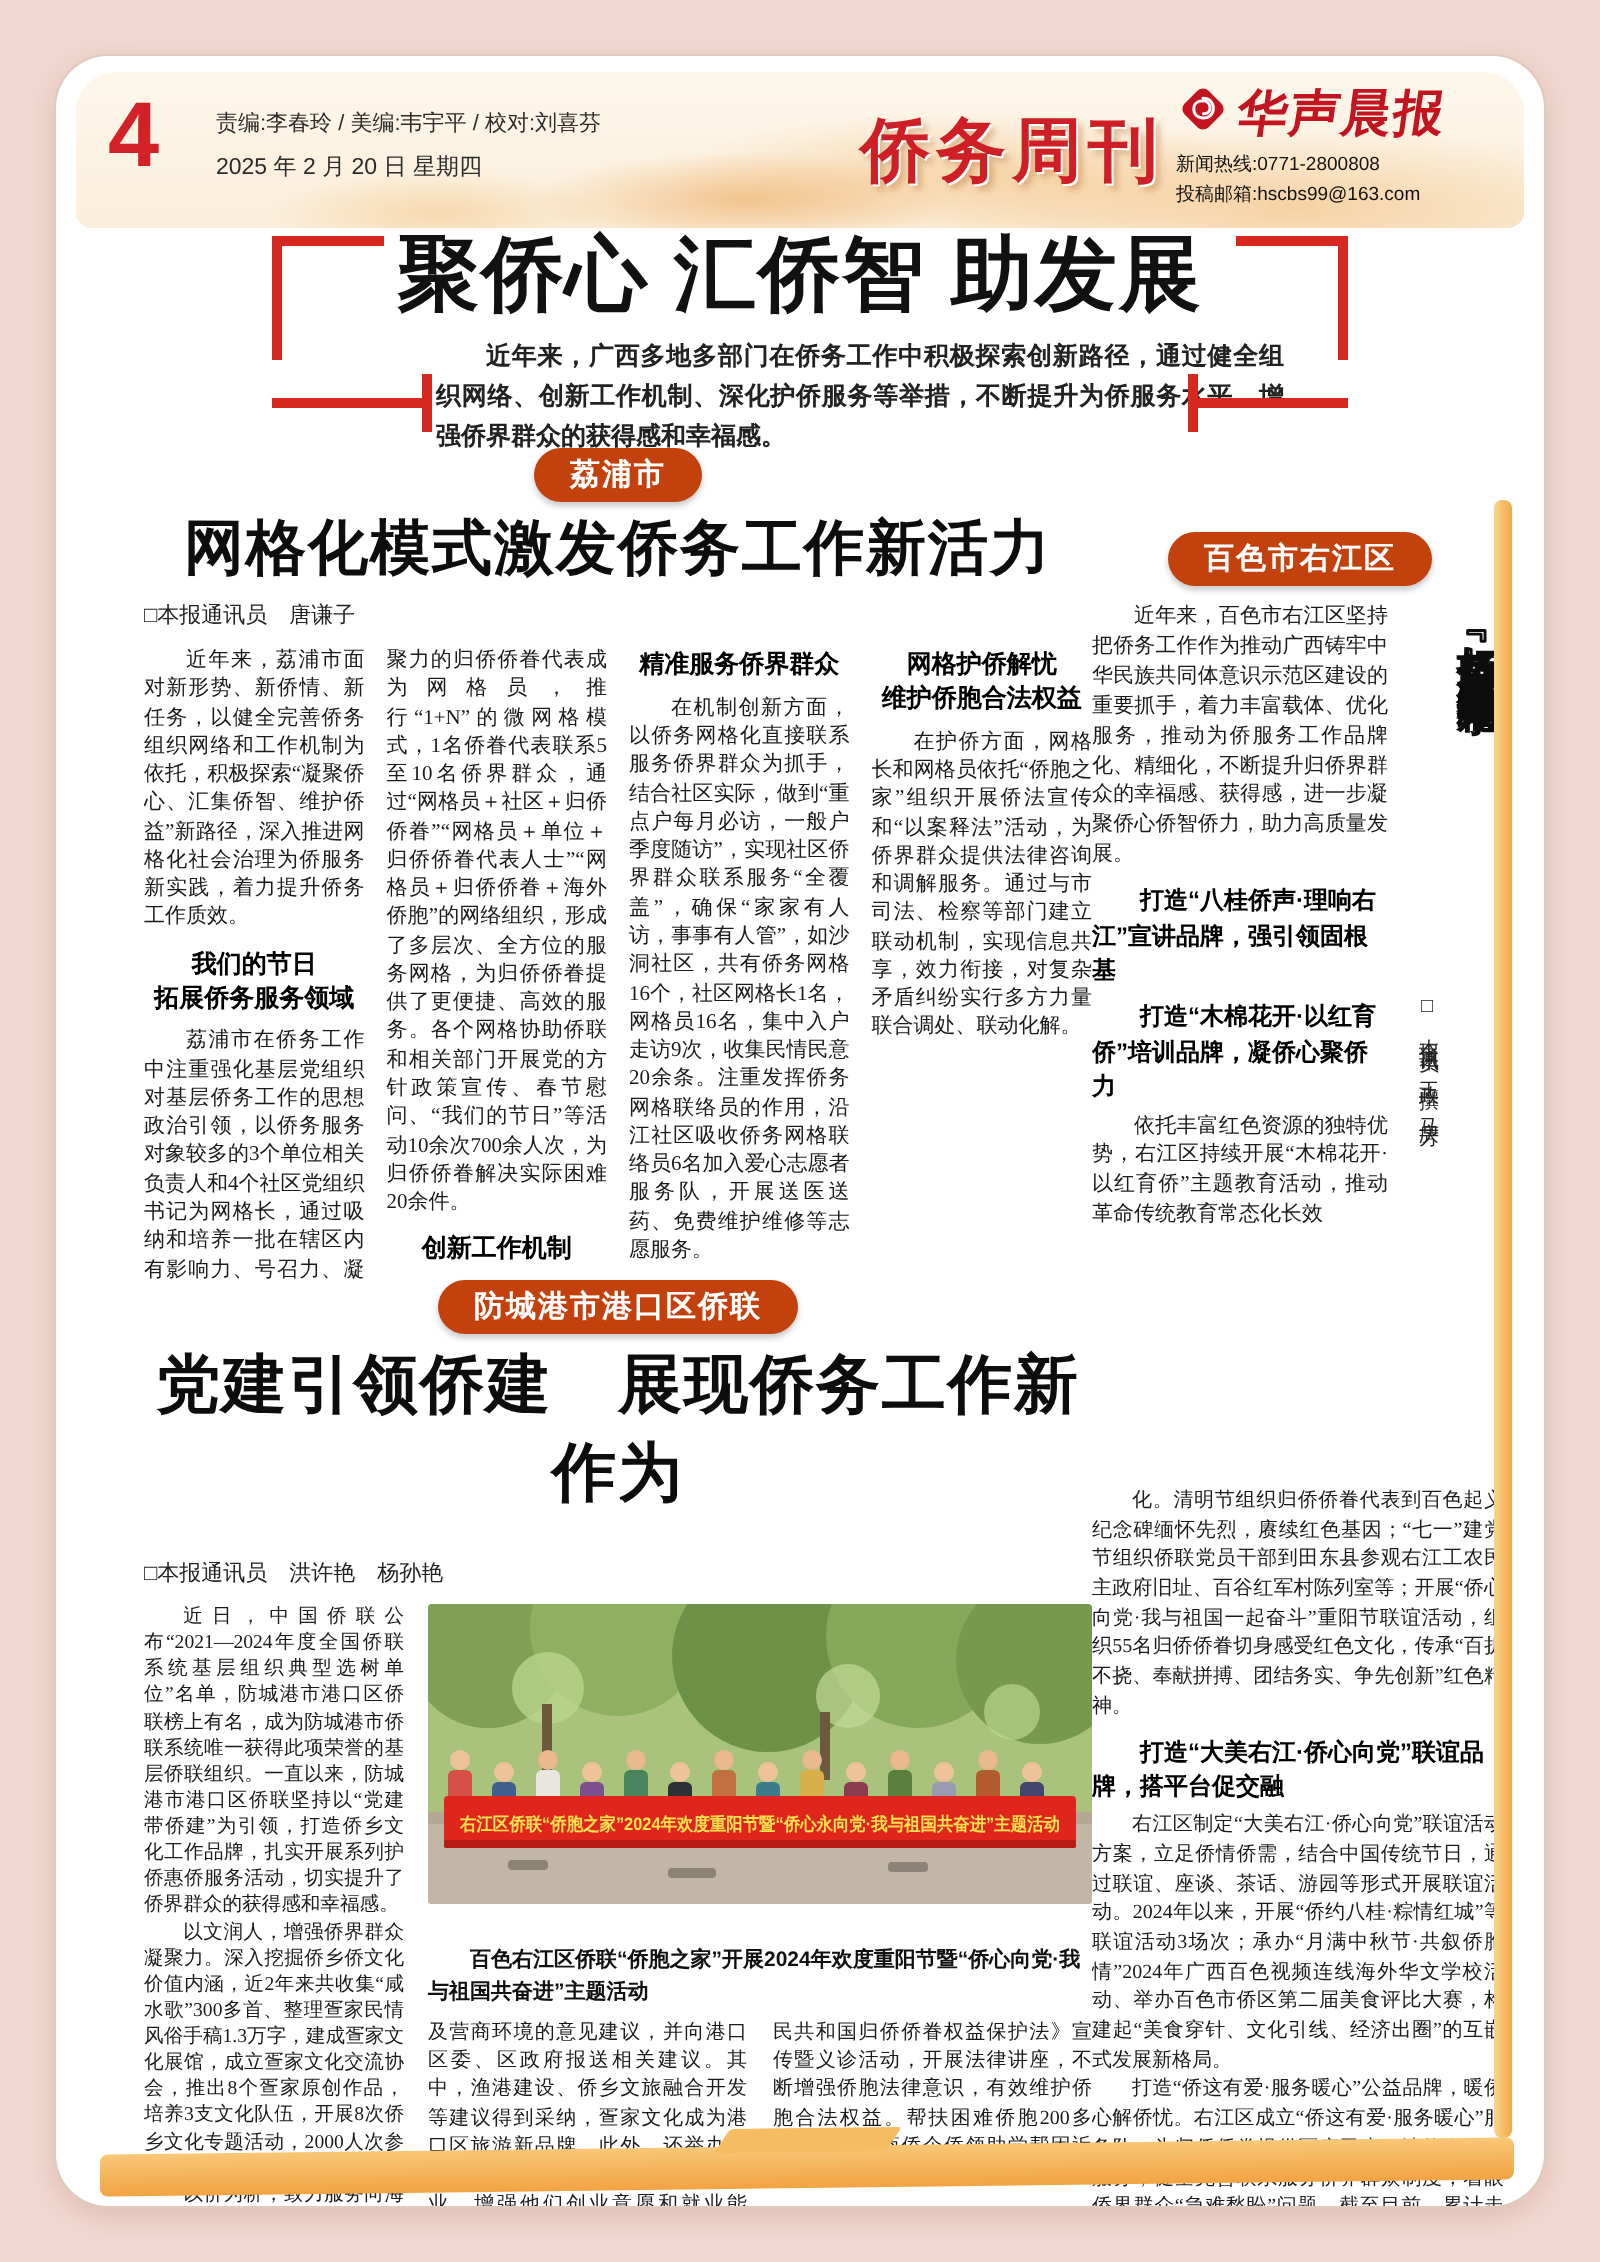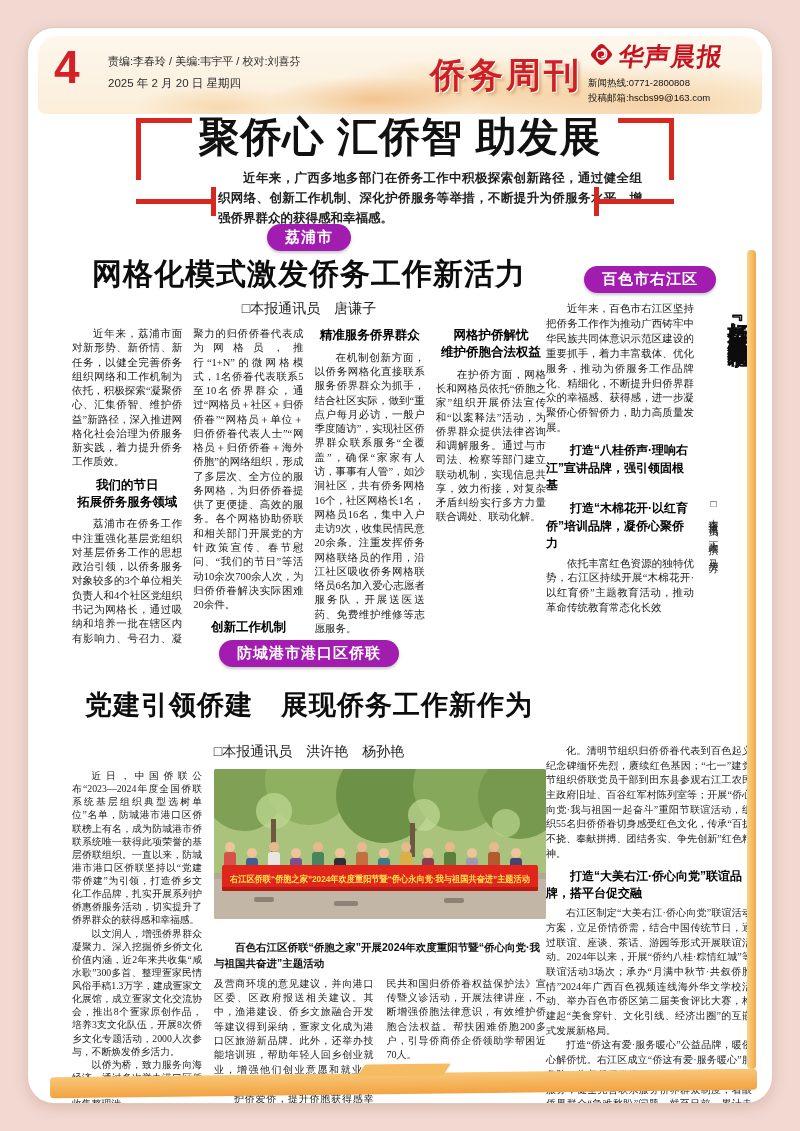--- a/index.html
+++ b/index.html
@@ -37,26 +37,26 @@
   .bk-l::before{ content:""; position:absolute; left:70px; top:64px; width:5px; height:29px; background:#d6281e; }
   .bk-r { right:28px; top:2px; width:56px; height:62px; border-right:5px solid #d6281e; border-top:5px solid #d6281e; }
   .bk-r::after { content:""; position:absolute; right:-5px; top:76px; width:78px; height:5px; background:#d6281e; }
   .bk-r::before{ content:""; position:absolute; right:70px; top:64px; width:5px; height:29px; background:#d6281e; }
   .lead h1 { text-align:center; font-family:"Liberation Sans",sans-serif; font-weight:900;
              font-size:41px; letter-spacing:1px; color:#111; line-height:1.05; }
   .lead .intro { width:424px; margin:9px 0 0 120px; font-size:12.5px; font-weight:700; line-height:1.6;
                  text-indent:2em; text-align:justify; color:#222; }
 
   
-  .badge { display:inline-block; background:#a21caf; color:#fff; font-family:"Liberation Sans",sans-serif;
+  .badge { display:inline-block; background:#c2410c; color:#fff; font-family:"Liberation Sans",sans-serif;
            font-weight:700; font-size:15px; padding:4px 18px; border-radius:16px;
            box-shadow:0 2px 3px rgba(0,0,0,.22); letter-spacing:1px; }
   .badge-wrap { text-align:center; }
   .art-title { text-align:center; font-family:"Liberation Sans",sans-serif; font-weight:900; color:#0d0d0d; }
-  .byline { text-align:center; font-size:14px; color:#222; font-family:"Liberation Sans",sans-serif; }
+  .byline { font-size:11px; color:#222; font-family:"Liberation Sans",sans-serif; }
   p.body { text-indent:2em; text-align:justify; }
   .subhead { text-align:center; font-family:"Liberation Sans",sans-serif; font-weight:800;
              font-size:12.5px; line-height:1.35; margin:7px 0; color:#000; }
   .subhead-inline { font-family:"Liberation Sans",sans-serif; font-weight:800; font-size:12px;
                     line-height:1.45; text-indent:2em; margin:6px 0 4px 0; color:#000; }
 
   
   .art1 { position:absolute; left:44px; top:196px; width:474px; }
   .art1 .art-title { font-size:30px; margin-top:3px; letter-spacing:1px; }
   .art1 .byline { margin-top:5px; }
@@ -70,21 +70,21 @@
   .art2-narrow { width:148px; height:436px; overflow:hidden; font-size:10.5px; line-height:1.42; }
   .vhead-wrap { width:58px; height:436px; position:relative; }
   .vtitle { position:absolute; right:0; top:4px; writing-mode:vertical-rl; font-family:"Liberation Sans",sans-serif;
             font-weight:900; font-size:21px; letter-spacing:1px; color:#0d0d0d; height:428px; }
   .vbyline { position:absolute; right:32px; top:196px; writing-mode:vertical-rl; font-size:10px;
              color:#222; letter-spacing:2px; font-family:"Liberation Sans",sans-serif; }
   .art2-wide { margin-top:6px; width:206px; height:384px; overflow:hidden; font-size:10px; line-height:1.47; }
 
   
   .art3 { position:absolute; left:44px; top:612px; width:474px; }
-  .art3 .art-title { font-size:27px; margin-top:20px; letter-spacing:1px; }
+  .art3 .art-title { font-size:32px; margin-top:4px; letter-spacing:1px; }
   .art3 .byline { margin-top:20px; }
   .art3-body { margin-top:8px; display:flex; gap:12px; height:344px; }
   .art3-left { width:130px; overflow:hidden; font-size:9.8px; line-height:1.34; }
   .art3-right { width:332px; }
   .photo { width:332px; height:150px; display:block; border-radius:2px; }
   .caption { margin-top:21px; font-family:"Liberation Sans",sans-serif; font-weight:700;
              font-size:10.5px; line-height:1.5; text-indent:2em; color:#111; }
   .art3-cols { margin-top:5px; height:148px; overflow:hidden; column-count:2; column-gap:13px;
                column-fill:auto; font-size:10px; line-height:1.44; }
 
@@ -175,21 +175,21 @@
       <p class="body">打造“侨这有爱·服务暖心”公益品牌，暖侨心解侨忧。右江区成立“侨这有爱·服务暖心”服务队，为归侨侨眷提供医疗卫生、法律咨询等服务，健全完善联系服务侨界群众制度，着眼侨界群众“急难愁盼”问题。截至目前，累计走访52户。联合多家医院开展“八桂侨爱·健康服务进侨区”义诊活动，为侨界群众提供问诊开方、推拿理疗等服务，赠送家庭常备药品100份，惠及150余人次。</p>
     </div>
   </section>
 
   <section class="art3">
     <div class="badge-wrap"><span class="badge">防城港市港口区侨联</span></div>
     <h2 class="art-title">党建引领侨建　展现侨务工作新作为</h2>
     <div class="byline">□本报通讯员　洪许艳　杨孙艳</div>
     <div class="art3-body">
       <div class="art3-left">
-        <p class="body">近日，中国侨联公布“2023—2024年度全国侨联系统基层组织典型选树单位”名单，防城港市港口区侨联榜上有名，成为防城港市侨联系统唯一获得此项荣誉的基层侨联组织。一直以来，防城港市港口区侨联坚持以“党建带侨建”为引领，打造侨乡文化工作品牌，扎实开展系列护侨惠侨服务活动，切实提升了侨界群众的获得感和幸福感。</p>
+        <p class="body">近日，中国侨联公布“2021—2024年度全国侨联系统基层组织典型选树单位”名单，防城港市港口区侨联榜上有名，成为防城港市侨联系统唯一获得此项荣誉的基层侨联组织。一直以来，防城港市港口区侨联坚持以“党建带侨建”为引领，打造侨乡文化工作品牌，扎实开展系列护侨惠侨服务活动，切实提升了侨界群众的获得感和幸福感。</p>
         <p class="body">以文润人，增强侨界群众凝聚力。深入挖掘侨乡侨文化价值内涵，近2年来共收集“咸水歌”300多首、整理疍家民情风俗手稿1.3万字，建成疍家文化展馆，成立疍家文化交流协会，推出8个疍家原创作品，培养3支文化队伍，开展8次侨乡文化专题活动，2000人次参与，不断焕发侨乡活力。</p>
         <p class="body">以侨为桥，致力服务向海经济。通过多次举办港口区侨商侨企侨界代表人士座谈会，收集整理涉</p>
       </div>
       <div class="art3-right">
         <svg class="photo" viewBox="0 0 332 150">
           <rect width="332" height="150" fill="#a9c27c"></rect>
           <circle cx="30" cy="22" r="40" fill="#7fa055"></circle>
           <circle cx="95" cy="12" r="44" fill="#8fb060"></circle>
           <circle cx="170" cy="26" r="48" fill="#6e9148"></circle>
           <circle cx="245" cy="16" r="46" fill="#86a85a"></circle>

